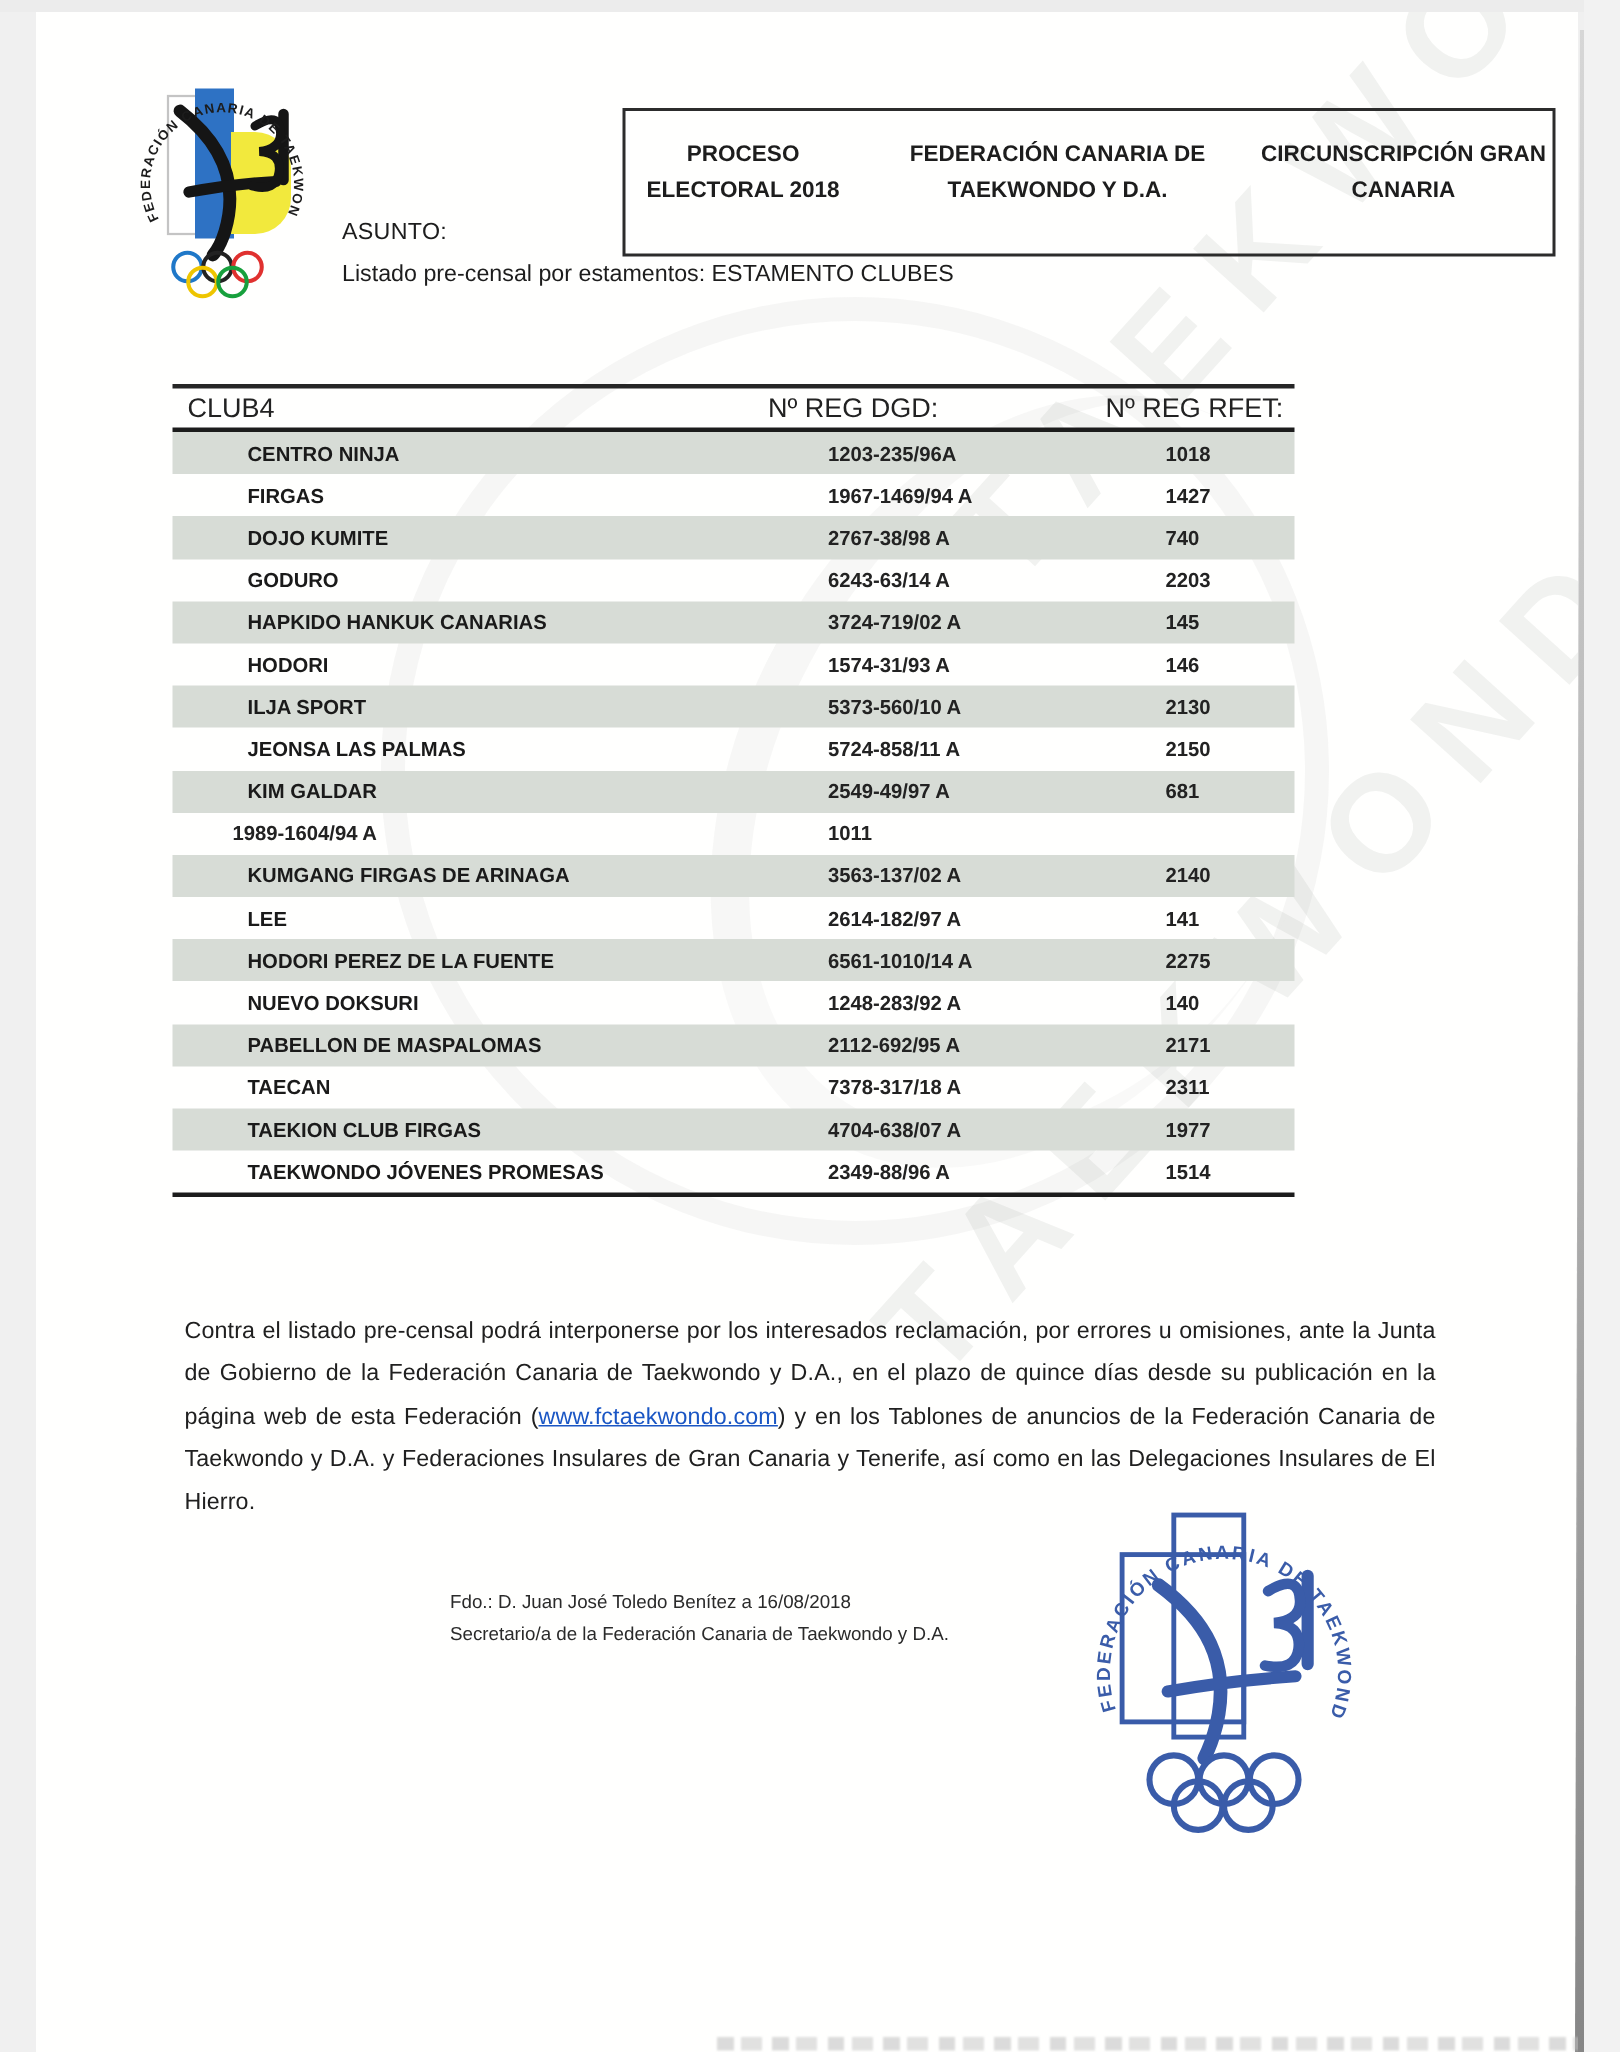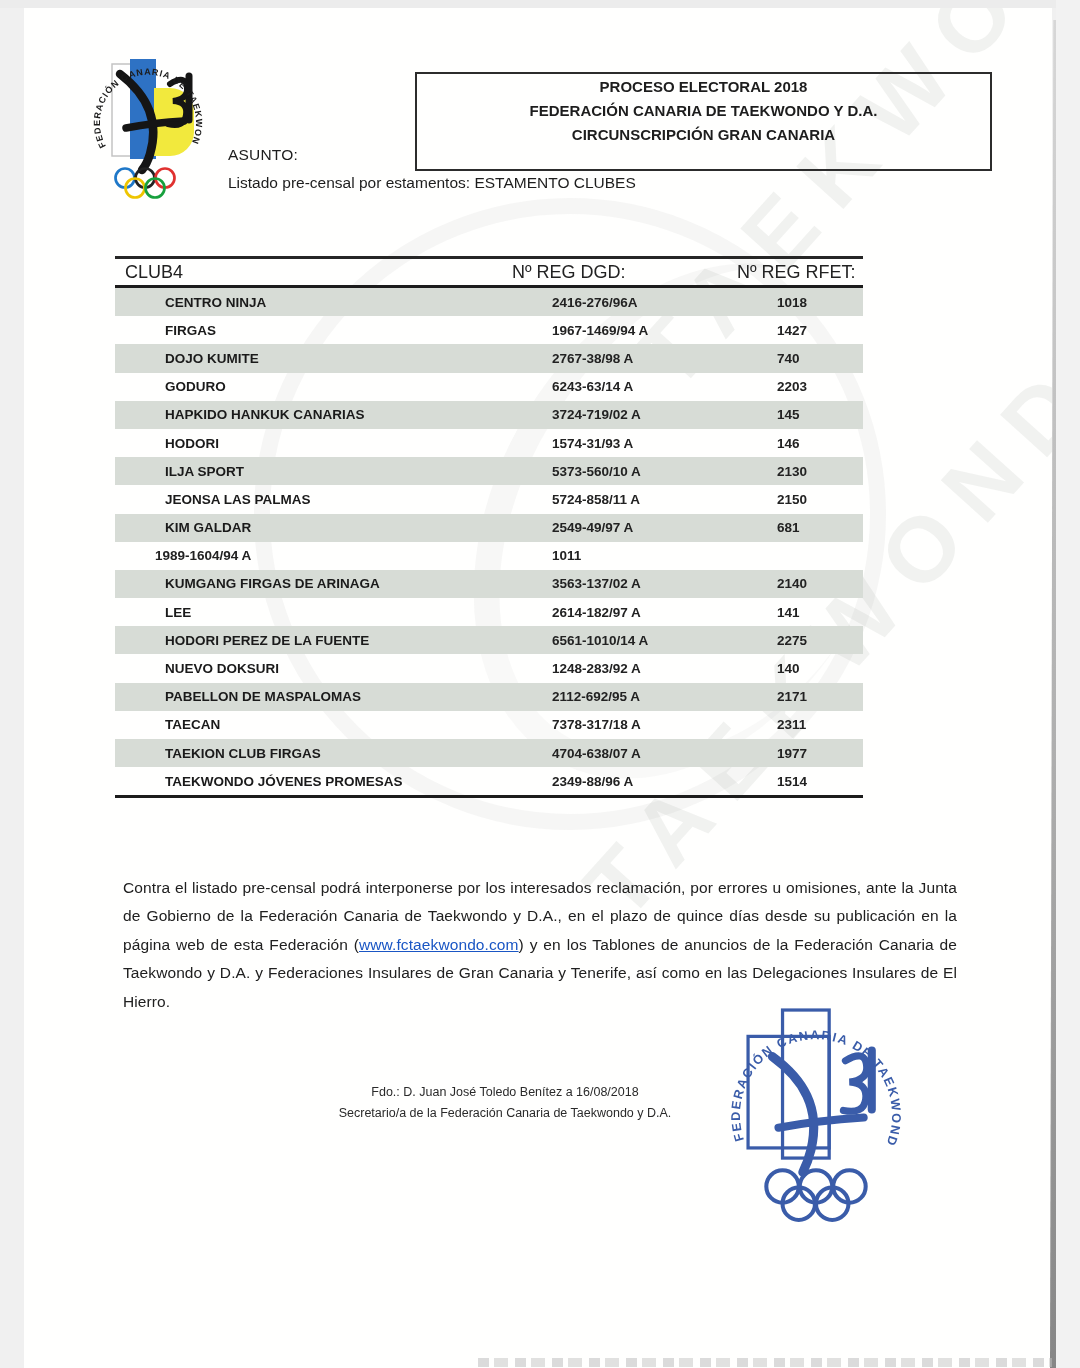--- a/index.html
+++ b/index.html
@@ -29,24 +29,24 @@
   .wm-swoosh{left:470px;top:240px;width:360px;height:520px;border-left:26px solid rgba(150,158,150,.08);
     border-bottom:26px solid rgba(150,158,150,.06);border-radius:50%;transform:rotate(28deg);}
 
   .content{position:absolute;inset:0;z-index:1;}
 
   
   .top-logo{position:absolute;left:68px;top:50px;width:112px;height:142px;}
   .asunto-label{position:absolute;left:204px;top:138px;font-size:15.5px;letter-spacing:.2px;}
   .asunto-value{position:absolute;left:204px;top:166px;font-size:15.5px;}
   .header-box{
-    position:absolute;left:391px;top:64px;width:577px;height:99px;
+    position:absolute;left:391px;top:64px;width:622px;height:99px;
     border:2px solid #2c2c2c;box-sizing:border-box;
-    display:flex;flex-direction:column;justify-content:flex-start;
-    padding-top:1px;text-align:center;
+    display:flex;flex-direction:row;justify-content:flex-start;
+    padding-top:17px;text-align:center;
   }
   .header-box div{font-weight:bold;font-size:15px;line-height:24px;}
 
   
   .club-table{
     position:absolute;left:91px;top:248px;width:748px;
     border-top:3px solid #262626;border-bottom:3px solid #1c1c1c;
   }
   .thead{display:grid;grid-template-columns:397px 225px 1fr;height:26px;align-items:center;
     border-bottom:3px solid #1c1c1c;font-size:18px;font-weight:500;color:#222;}
@@ -59,22 +59,22 @@
   
   .notice{
     position:absolute;left:99px;top:850px;width:834px;
     font-size:15.5px;line-height:28.6px;text-align:justify;
     font-weight:500;color:#202020;letter-spacing:.1px;
   }
   .notice a{color:#1a56c4;text-decoration:underline;font-weight:500;}
 
   
   .signature{
-    position:absolute;left:276px;top:1050px;width:410px;text-align:center;
-    font-size:12.5px;line-height:21px;font-weight:500;color:#2a2a2a;margin-top:24px;
+    position:absolute;left:276px;top:1050px;width:410px;
+    font-size:12.5px;line-height:21px;font-weight:500;color:#2a2a2a;
   }
 
   
   .stamp{position:absolute;left:694px;top:1000px;width:196px;height:218px;opacity:.92;}
 
   
   .footer-cut{
     position:absolute;left:454px;top:1350px;width:580px;height:9px;opacity:.5;filter:blur(.7px);
     background:repeating-linear-gradient(90deg,#b9b9b9 0 11px,transparent 11px 16px,#c4c4c4 16px 30px,transparent 30px 37px);
   }
@@ -129,21 +129,21 @@
 
     <div class="club-table">
       <div class="thead">
         <div class="c1">CLUB4</div>
         <div class="c2">Nº REG DGD:</div>
         <div class="c3">Nº REG RFET:</div>
       </div>
       <div>
           <div class="trow">
             <div class="tcell club">CENTRO NINJA</div>
-            <div class="tcell dgd">2416-276/96A</div>
+            <div class="tcell dgd">1203-235/96A</div>
             <div class="tcell rfet">1018</div>
           </div>
           <div class="trow">
             <div class="tcell club">FIRGAS</div>
             <div class="tcell dgd">1967-1469/94 A</div>
             <div class="tcell rfet">1427</div>
           </div>
           <div class="trow">
             <div class="tcell club">DOJO KUMITE</div>
             <div class="tcell dgd">2767-38/98 A</div>

